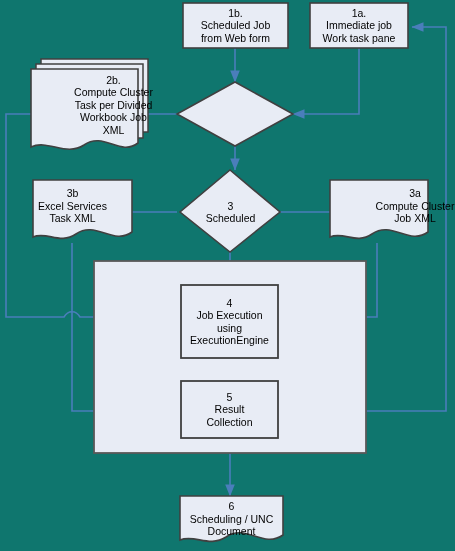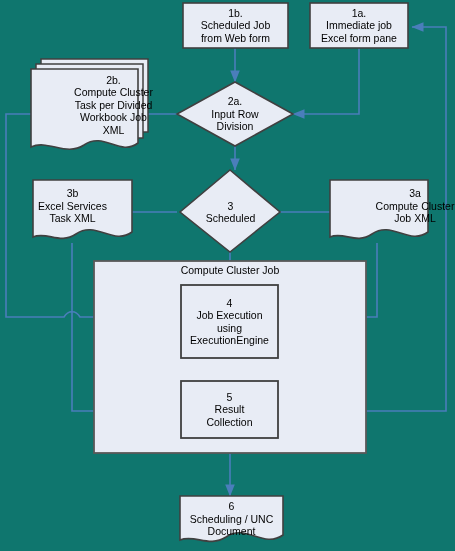--- a/index.html
+++ b/index.html
@@ -131,55 +131,49 @@
 
   <div class="node-label" style="left:183px; top:3px; width:105px; height:45px;">
     <span>1b.</span>
     <span>Scheduled Job</span>
     <span>from Web form</span>
   </div>
 
   <div class="node-label" style="left:310px; top:3px; width:98px; height:45px;">
     <span>1a.</span>
     <span>Immediate job</span>
-    <span>Excel form pane</span>
+    <span>Work task pane</span>
   </div>
 
   <div class="node-label" style="left:31px; top:69px; width:107px; height:72px;padding-left:29px;">
     <span>2b.</span>
     <span>Compute Cluster</span>
     <span>Task per Divided</span>
     <span>Workbook Job</span>
     <span>XML</span>
   </div>
 
-  <div class="node-label" style="left:185px; top:94px; width:100px; height:40px;">
-    <span>2a.</span>
-    <span>Input Row</span>
-    <span>Division</span>
-  </div>
 
   <div class="node-label" style="left:33px; top:182px; width:79px; height:48px;">
     <span>3b</span>
     <span>Excel Services</span>
     <span>Task XML</span>
   </div>
 
   <div class="node-label" style="left:183px; top:192px; width:95px; height:40px;">
     <span>3</span>
     <span>Scheduled</span>
   </div>
 
   <div class="node-label" style="left:330px; top:182px; width:98px; height:48px;padding-left:36px;">
     <span>3a</span>
     <span>Compute Cluster</span>
     <span>Job XML</span>
   </div>
 
-  <div class="container-title" style="left:94px; top:264px; width:272px;">Compute Cluster Job</div>
 
   <div class="node-label" style="left:181px; top:285px; width:97px; height:73px;">
     <span>4</span>
     <span>Job Execution</span>
     <span>using</span>
     <span>ExecutionEngine</span>
   </div>
 
   <div class="node-label" style="left:181px; top:381px; width:97px; height:57px;">
     <span>5</span>

